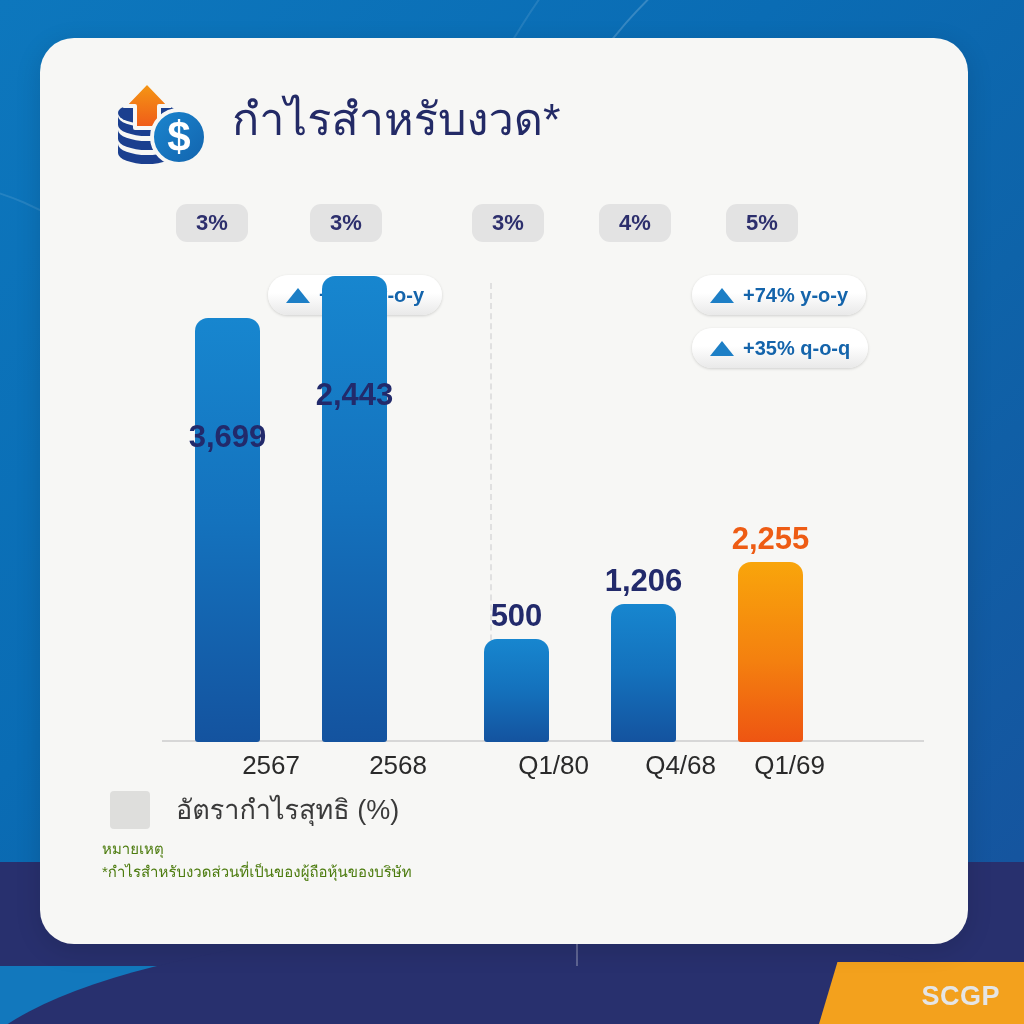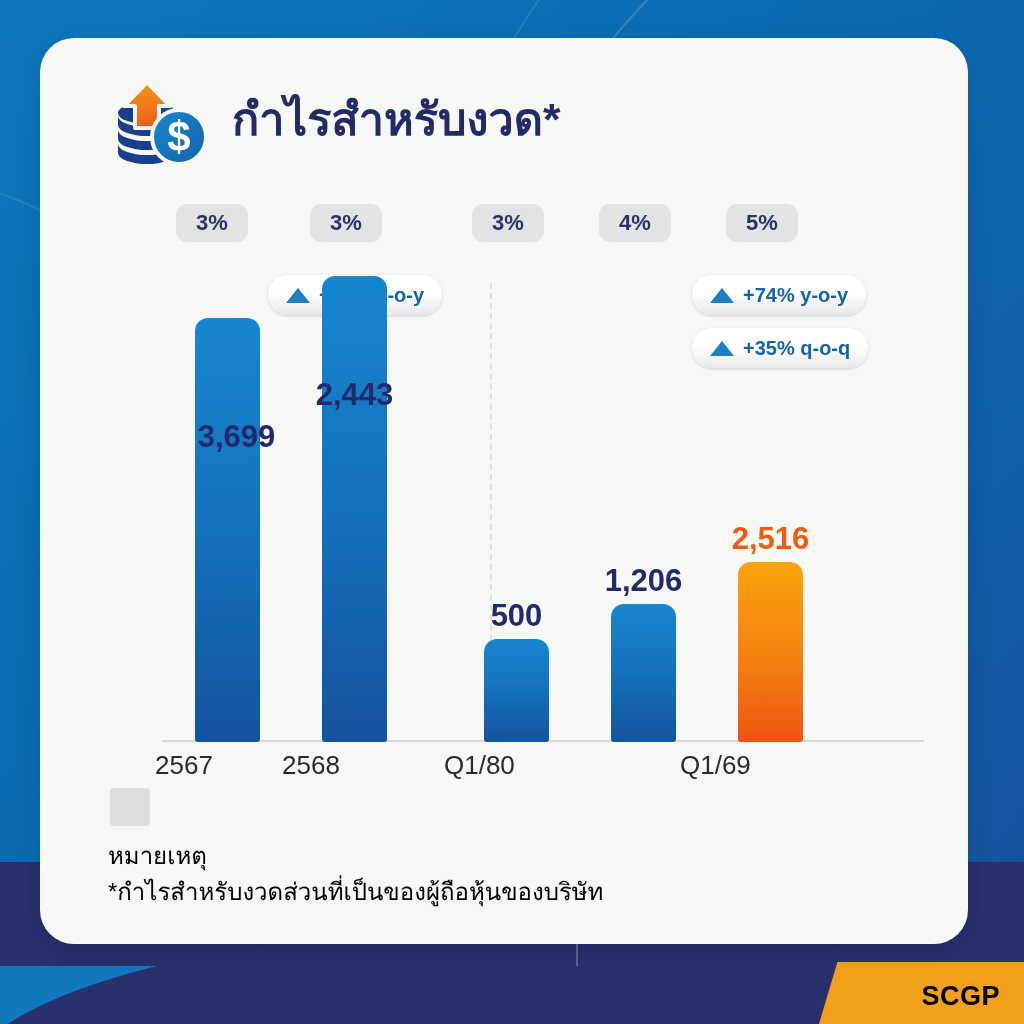--- a/index.html
+++ b/index.html
@@ -16,32 +16,32 @@
   .bg-arc{position:absolute;border:2px solid rgba(255,255,255,.18);border-radius:50%;}
   .arc1{width:900px;height:1250px;right:-340px;top:-120px;}
   .arc2{width:1150px;height:1500px;right:-520px;top:-250px;border-color:rgba(255,255,255,.10);}
   .arc3{width:700px;height:1000px;left:-430px;top:180px;border-color:rgba(255,255,255,.10);}
   .bg-navy-band{position:absolute;left:0;right:0;bottom:56px;height:106px;background:#28306e;}
   .bg-blue-strip{position:absolute;left:0;right:0;bottom:0;height:58px;background:#1278bd;}
   .bg-navy-curve{position:absolute;left:-40px;bottom:-230px;width:1180px;height:330px;
     background:#28306e;border-radius:50% 50% 0 0;}
   .bg-orange{position:absolute;right:0;bottom:0;width:205px;height:62px;background:#f3a11d;
     clip-path:polygon(9% 0,100% 0,100% 100%,0% 100%);}
-  .scgp-logo{position:absolute;right:24px;bottom:12px;color:#000000;font-weight:bold;
+  .scgp-logo{position:absolute;right:24px;bottom:12px;color:#e5e5e5;font-weight:bold;
     font-size:27px;letter-spacing:.5px;font-family:"Liberation Sans",sans-serif;}
   .bg-vline{position:absolute;left:576px;bottom:58px;width:2px;height:110px;background:rgba(255,255,255,.25);}
 
   
   .card{position:absolute;left:40px;top:38px;width:928px;height:906px;
     background:#f7f7f5;border-radius:34px;box-shadow:0 6px 26px rgba(0,0,0,.13);overflow:hidden;}
 
   
   .header{position:absolute;left:62px;top:28px;display:flex;align-items:center;gap:22px;}
   .coin-icon{width:108px;height:108px;flex:none;}
-  .title{font-size:45px;font-weight:bold;color:#232a66;line-height:1.1;white-space:nowrap;}
+  .title{font-size:45px;font-weight:normal;color:#232a66;line-height:1.1;white-space:nowrap;}
 
   
   .plot{position:absolute;left:0;top:0;width:928px;height:906px;}
 
   .pct-badge{position:absolute;background:#e3e3e3;border-radius:11px;
     height:38px;width:72px;display:flex;align-items:center;justify-content:center;
     font-size:22px;font-weight:bold;color:#2d2f6d;}
 
   .growth-pill{position:absolute;height:40px;border-radius:22px;
     background:linear-gradient(180deg,#ffffff 0%,#ffffff 45%,#e9e9e9 100%);
@@ -56,27 +56,27 @@
 
   .baseline{position:absolute;left:122px;top:702px;width:762px;height:2px;background:#d7d7d7;}
 
   .bar{position:absolute;bottom:0;border-radius:13px 13px 3px 3px;}
   .bar-blue{background:linear-gradient(180deg,#1786cf 0%,#1472bd 48%,#14539f 100%);}
   .bar-orange{background:linear-gradient(180deg,#f9a50b 0%,#f4800f 55%,#ee5512 100%);}
   .bar-wrap{position:absolute;bottom:202px;height:500px;}
 
   .bar-value{position:absolute;text-align:center;font-size:31px;font-weight:bold;color:#222a6b;white-space:nowrap;}
   .bar-value.orange{color:#ee5c14;}
-  .cat-label{position:absolute;top:712px;text-align:left;font-size:26px;color:#2a2a2a;white-space:nowrap;}
+  .cat-label{position:absolute;top:712px;text-align:right;font-size:26px;color:#2a2a2a;white-space:nowrap;}
 
   
   .legend{position:absolute;left:70px;top:750px;display:flex;align-items:center;gap:26px;}
   .legend-swatch{width:40px;height:38px;background:#dededc;border-radius:4px;}
   .legend-label{font-size:27px;color:#3a3a3a;}
-  .notes{position:absolute;left:68px;top:800px;font-size:24px;color:#000000;line-height:1.5;}
+  .notes{position:absolute;left:62px;top:800px;font-size:15px;color:#4d7c0f;line-height:1.5;}
 </style>
 </head>
 <body>
 
 <div class="stage">
 
   <div class="bg-base"></div>
   <div class="bg-arc arc1"></div>
   <div class="bg-arc arc2"></div>
   <div class="bg-arc arc3"></div>
@@ -149,33 +149,35 @@
       <div class="bar-wrap" style="left:444px;width:65px;">
         <div class="bar bar-blue" style="left:0;width:65px;height:103px;"></div>
       </div>
       <div class="bar-wrap" style="left:571px;width:65px;">
         <div class="bar bar-blue" style="left:0;width:65px;height:138px;"></div>
       </div>
       <div class="bar-wrap" style="left:698px;width:65px;">
         <div class="bar bar-orange" style="left:0;width:65px;height:180px;"></div>
       </div>
 
-      <div class="bar-value" style="left:124px;width:145px;top:381px;">3,699</div>
+      <div class="bar-value" style="left:115px;width:145px;top:381px;">3,699</div>
       <div class="bar-value" style="left:242px;width:145px;top:339px;">2,443</div>
       <div class="bar-value" style="left:404px;width:145px;top:560px;">500</div>
       <div class="bar-value" style="left:531px;width:145px;top:525px;">1,206</div>
-      <div class="bar-value orange" style="left:658px;width:145px;top:483px;">2,516</div>
+      <div class="bar-value orange" style="left:658px;width:145px;top:483px;">2,255</div>
 
       <div class="cat-label" style="left:115px;width:145px;">2567</div>
       <div class="cat-label" style="left:242px;width:145px;">2568</div>
       <div class="cat-label" style="left:404px;width:145px;">Q1/80</div>
+      <div class="cat-label" style="left:531px;width:145px;">Q4/68</div>
       <div class="cat-label" style="left:640px;width:145px;">Q1/69</div>
 
       <div class="legend">
         <span class="legend-swatch"></span>
+        <span class="legend-label">อัตรากำไรสุทธิ (%)</span>
       </div>
 
       <div class="notes">
         <div>หมายเหตุ</div>
         <div>*กำไรสำหรับงวดส่วนที่เป็นของผู้ถือหุ้นของบริษัท</div>
       </div>
 
     </div>
   </div>
 </div>

